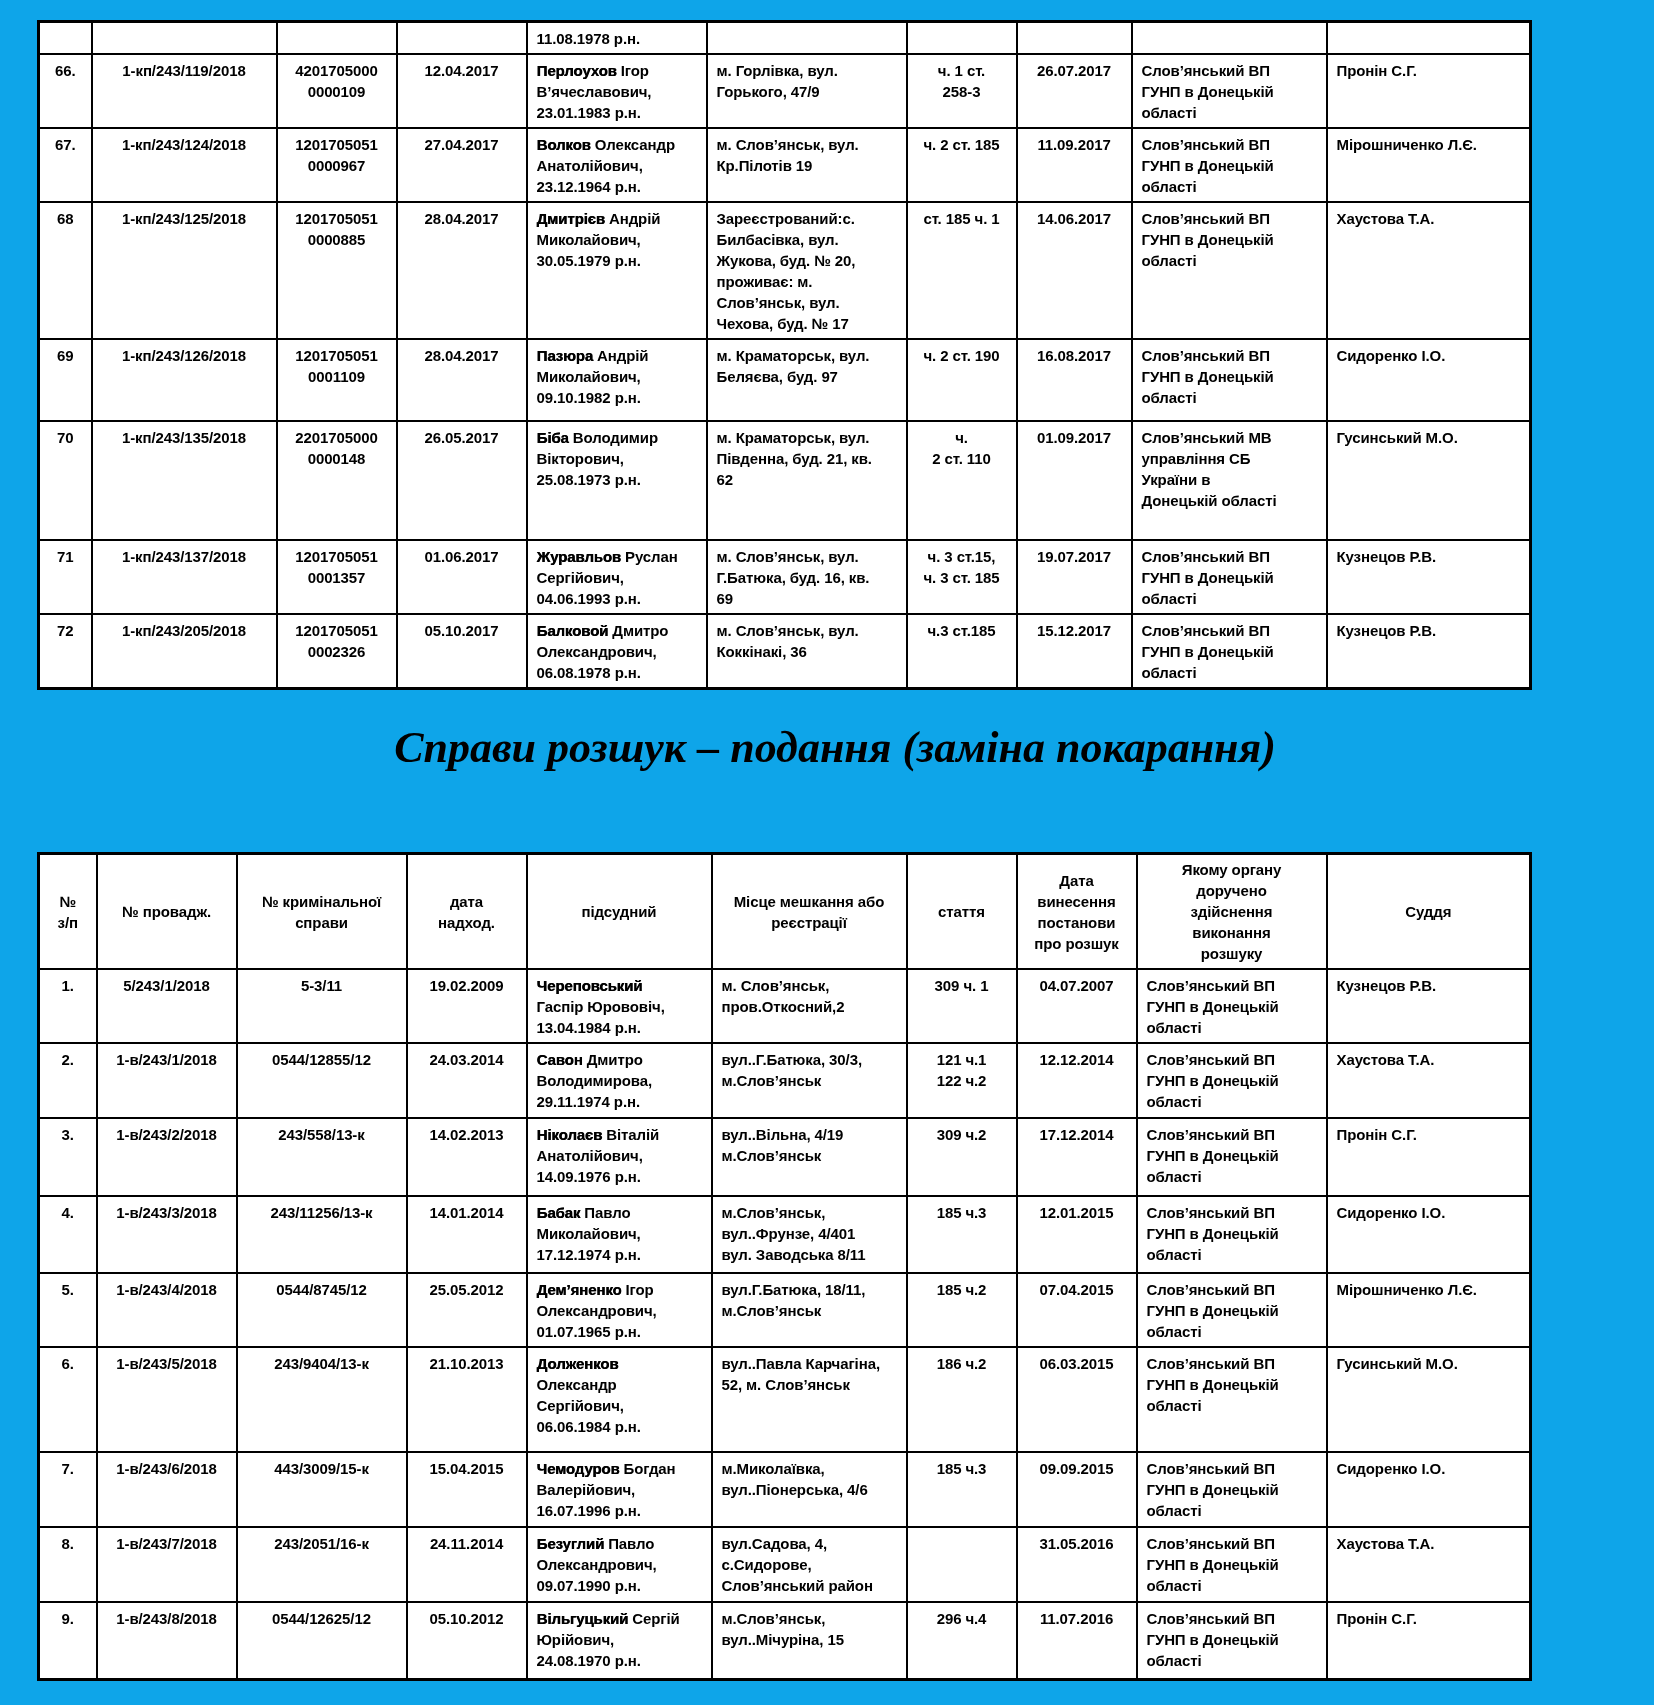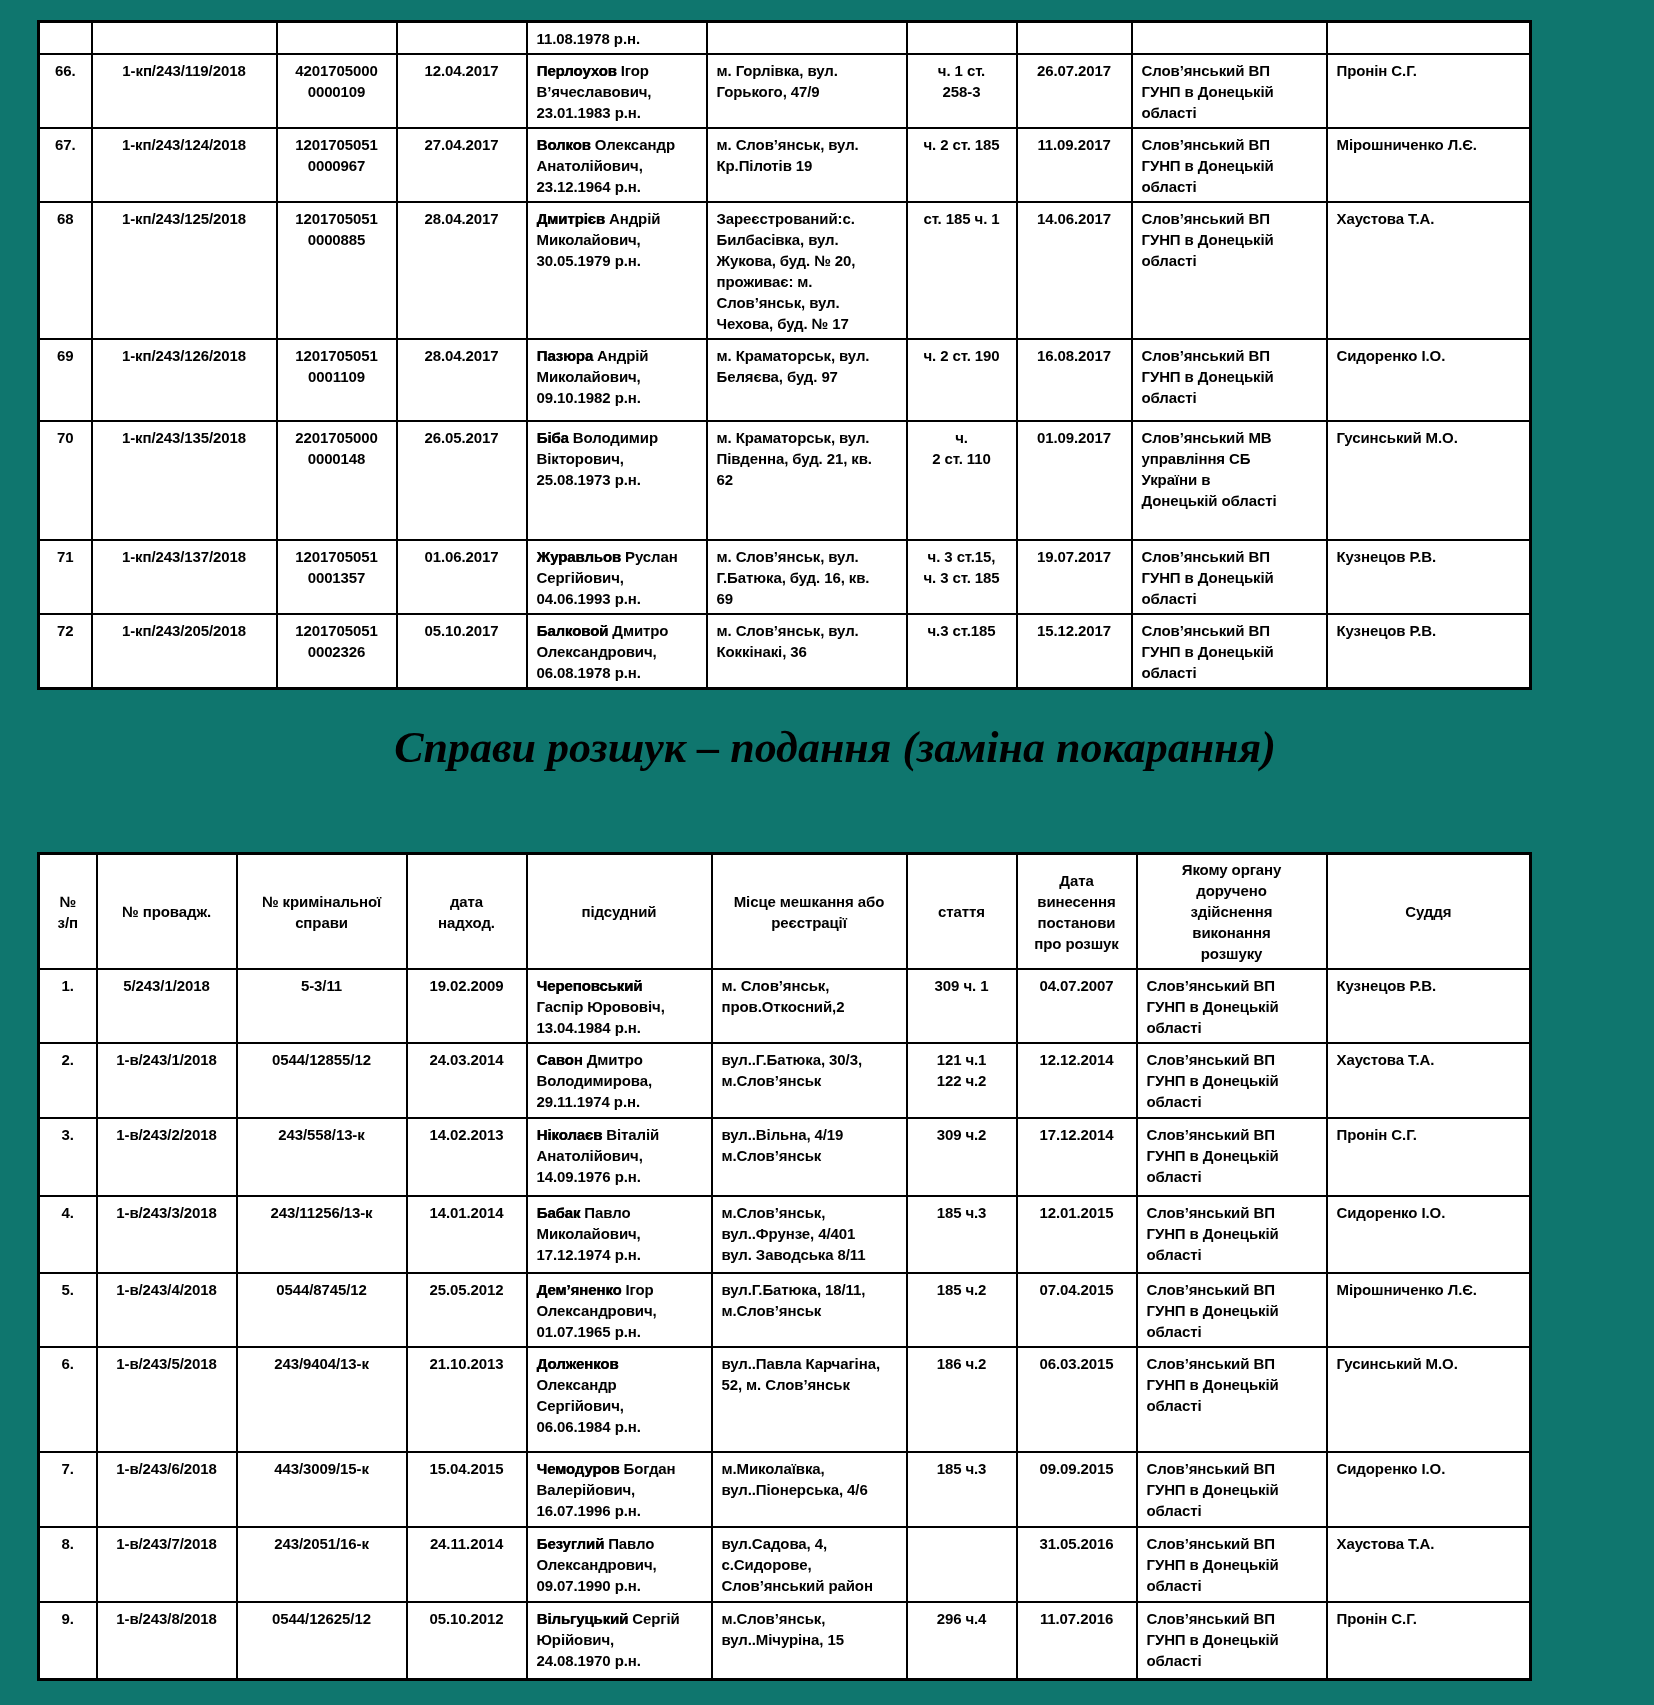--- a/index.html
+++ b/index.html
@@ -1,17 +1,17 @@
 <!DOCTYPE html>
 <html><head>
 <meta charset="utf-8">
 <style>
   html,body{margin:0;padding:0;background:#ffffff;}
   body{width:1654px;height:1705px;font-family:"Liberation Sans",sans-serif;color:#000;}
-  .page{position:relative;width:1654px;height:1705px;background:#0f766e;overflow:hidden;}
+  .page{position:relative;width:1654px;height:1705px;background:#0ea5e9;overflow:hidden;}
   table.doc{border-collapse:collapse;table-layout:fixed;position:absolute;left:37px;width:1492px;border:3px solid #000;background:#fff;}
   #t1{top:20px;}
   #t2{top:852px;}
   .doc td,.doc th{border:2px solid #000;vertical-align:top;white-space:pre-line;font-size:15px;line-height:21px;font-weight:700;letter-spacing:-0.1px;padding:5px 3px 4px;text-align:center;overflow:hidden;}
   .doc th{vertical-align:middle;line-height:21px;font-size:15px;padding:4px 3px;}
   .doc td.lft{text-align:left;padding-left:9px;padding-right:6px;}
   .surname{text-shadow:0.45px 0 0 #000;}
   .h29{height:29px}.h71{height:71px}.h70{height:70px}.h138{height:136px}.h82{height:82px}
   .h96{height:119px}.h74{height:74px}.h73{height:73px}
   .hh113{height:113px}.h72{height:72px}.h75{height:75px}.h78{height:78px}.h77{height:77px}

